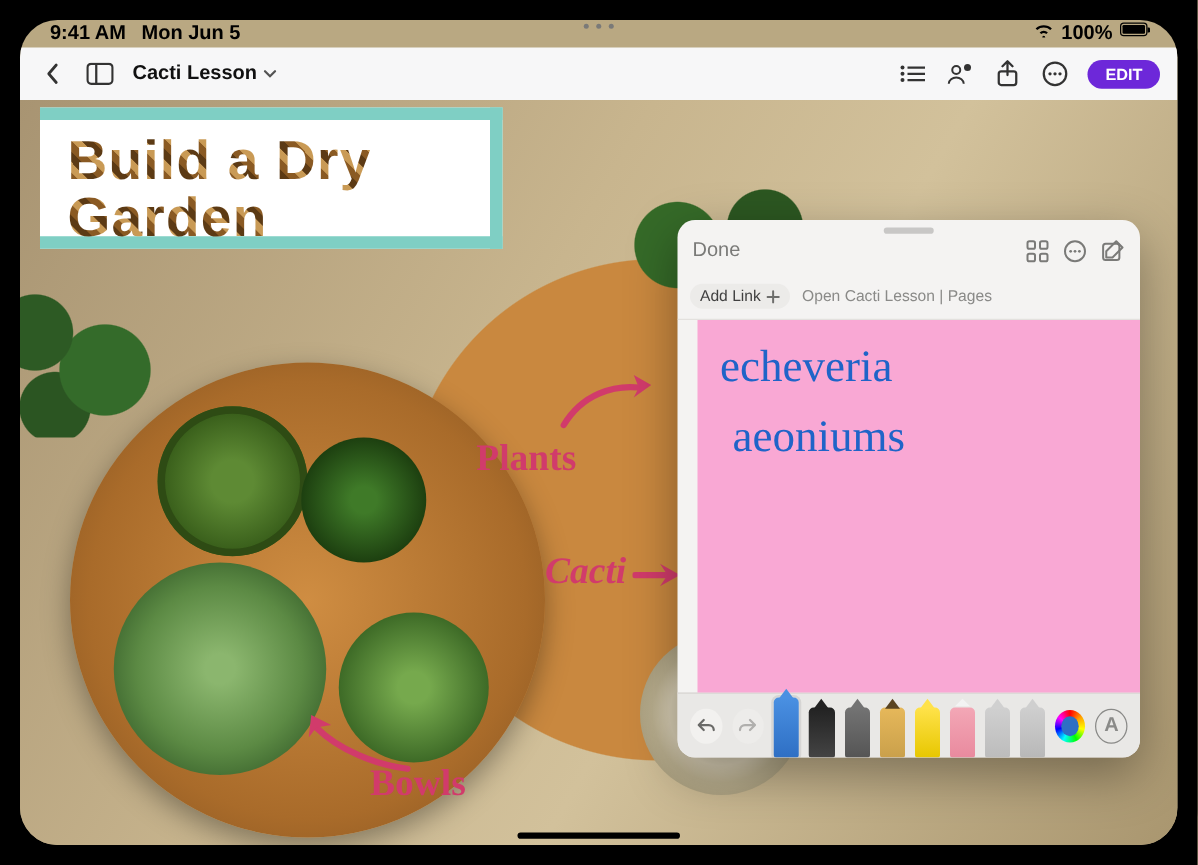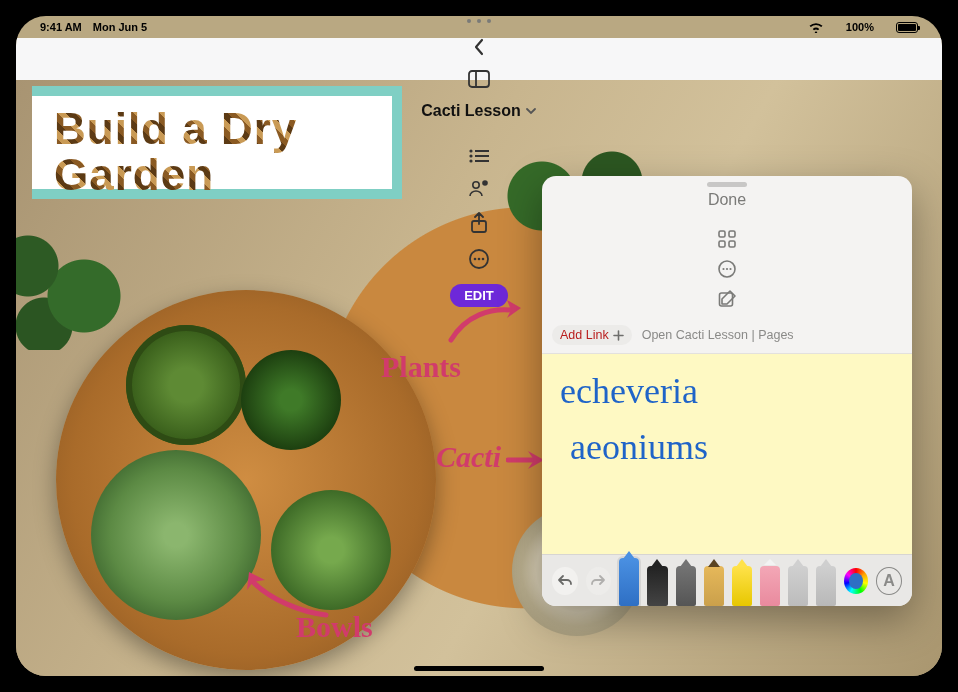--- a/index.html
+++ b/index.html
@@ -29,43 +29,42 @@
 
   
   .status-bar {
     position: absolute;
     top: 0; left: 0; right: 0;
     height: 22px;
     display: flex;
     justify-content: space-between;
     align-items: center;
     padding: 0 24px;
-    font-size: 11px;
+    font-size: 16px;
     font-weight: 600;
     color: #000;
     z-index: 50;
   }
   .status-left span { margin-right: 8px; }
-  .status-right { display: flex; align-items: flex-end; gap: 22px; }
+  .status-right { display: flex; align-items: flex-start; gap: 6px; }
   .battery { width: 22px; height: 11px; border: 1px solid #000; border-radius: 3px; position: relative; }
   .battery::after { content:""; position:absolute; right:-3px; top:3px; width:2px; height:4px; background:#000; border-radius:0 1px 1px 0;}
   .battery .fill { position:absolute; inset:1px; background:#000; border-radius:1px;}
 
   
   .app-toolbar {
     position: absolute;
     top: 22px; left: 0; right: 0;
     height: 42px;
     background: #f7f7f8;
     display: flex;
     align-items: center;
     padding: 0 14px;
     gap: 14px;
     z-index: 40;
-    flex-direction: column;
   }
   .app-toolbar .spacer { flex: 1; }
   .tb-icon { width: 24px; height: 24px; display:flex; align-items:center; justify-content:center; color:#555; }
   .doc-title { font-size: 16px; font-weight: 600; color:#111; display:flex; align-items:center; gap:4px;}
   .edit-pill { background:#6d28d9; color:#fff; border-radius: 14px; padding: 4px 14px; font-size:13px; font-weight:600; }
 
   
   .canvas {
     position: absolute;
     top: 64px; left:0; right:0; bottom:0;
@@ -152,35 +151,36 @@
     background: #f4f3f2;
     border-radius: 14px;
     box-shadow: 0 14px 40px rgba(0,0,0,.35);
     display:flex; flex-direction:column;
     overflow:hidden;
     z-index: 80;
   }
   .note-grabber { width:40px; height:5px; background:#c8c7c6; border-radius:3px; margin:6px auto 0; }
   .note-header {
     display:flex; align-items:center; padding: 4px 12px 10px; gap:10px;
-    color:#7a7a78; font-size:16px;flex-direction:column;
+    color:#7a7a78; font-size:16px;
   }
   .note-header .flex { flex:1; }
   .note-subbar {
     display:flex; align-items:center; gap:10px; padding: 6px 10px 8px;
     border-bottom: 1px solid #e3e1de;
     font-size: 12.5px; color:#8a8a88;
   }
   .pill-addlink {
     background:#ecebe9; border-radius: 12px; padding: 3px 8px; display:flex; align-items:center; gap:4px;
-    color:#b91c1c; font-weight:500;
+    color:#404040; font-weight:500;
   }
   .note-canvas {
-    flex:1; background:#fef9c3; position:relative;
+    flex:1; background:#f9a8d4; position:relative;
     padding: 10px 18px;
+    margin-left: 16px;
   }
   .hand {
     font-family: "Segoe Script","Bradley Hand","Comic Sans MS",cursive;
     color:#1f64c8;
     font-size: 36px;
     line-height: 1.55;
   }
   .note-toolbar {
     height: 52px; background:#e9e8e6; border-top:1px solid #d7d5d2;
     display:flex; align-items:flex-end; justify-content:center; gap:8px;

